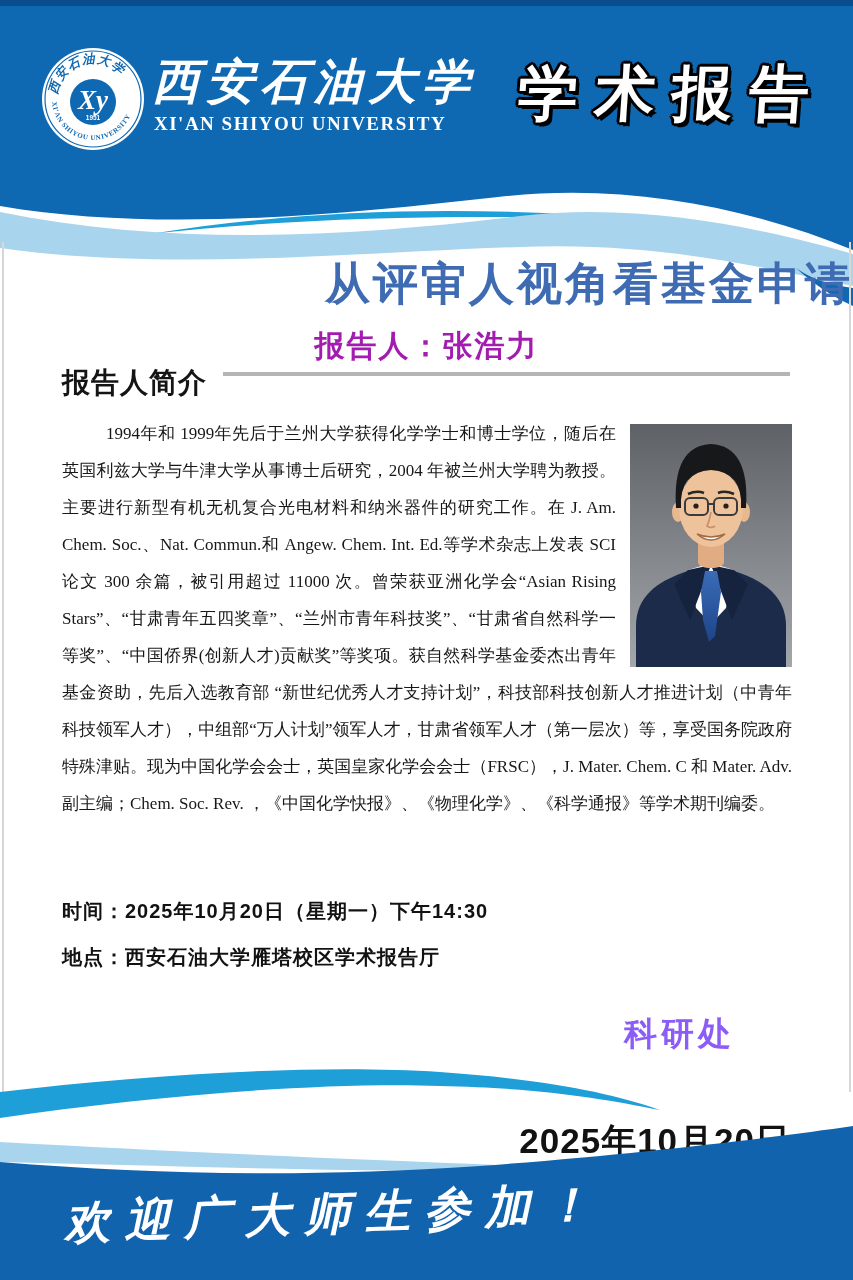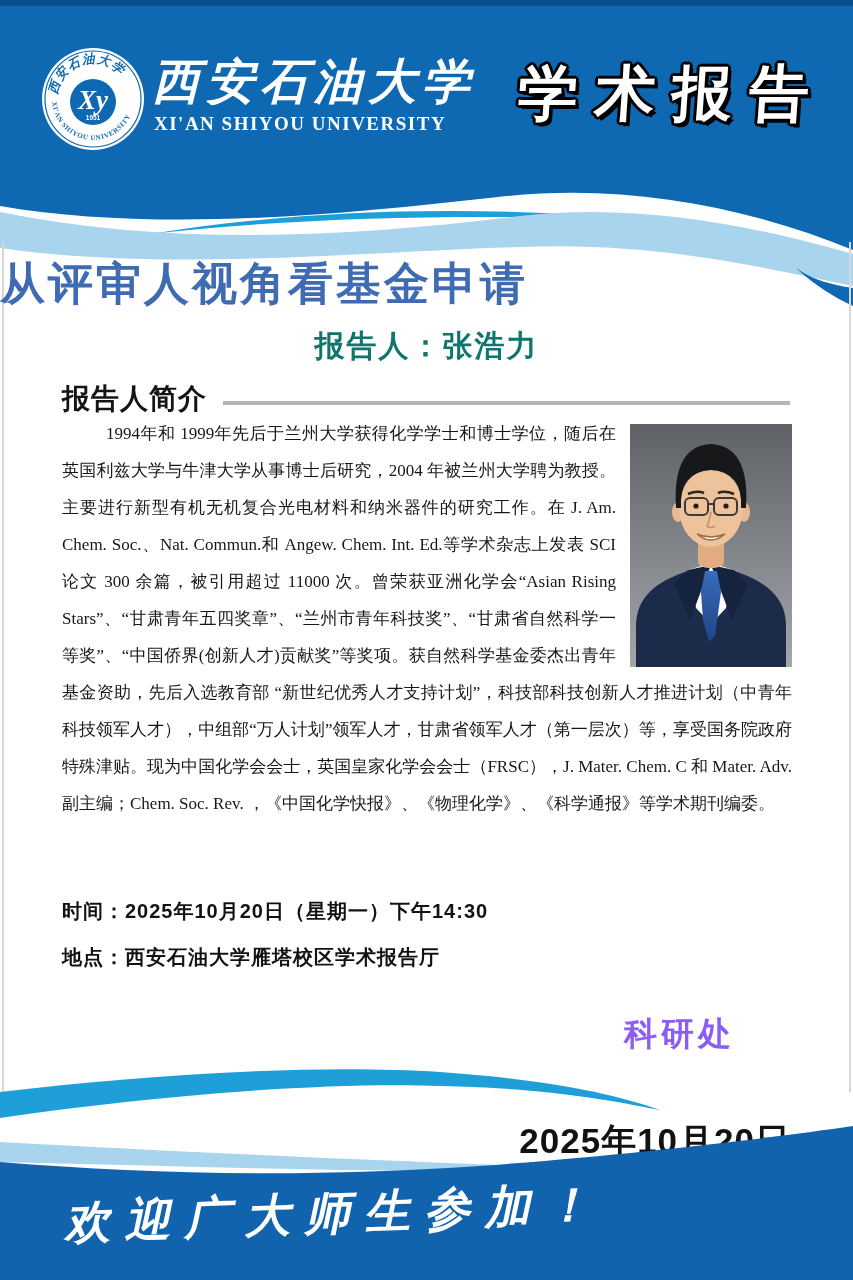--- a/index.html
+++ b/index.html
@@ -13,25 +13,25 @@
   .uni-cn{position:absolute;top:50px;left:152px;font-size:48px;font-weight:bold;font-style:italic;
           color:#ffffff;letter-spacing:6px;white-space:nowrap;}
   .uni-en{position:absolute;top:113px;left:154px;font-size:19px;font-weight:bold;
           font-family:"Liberation Serif","DejaVu Serif",serif;color:#ffffff;letter-spacing:1.5px;white-space:nowrap;}
   .banner-title{position:absolute;top:54px;left:518px;font-size:60px;font-weight:bold;color:#ffffff;
           letter-spacing:17px;white-space:nowrap;transform:skewX(-4deg);
           text-shadow:3px 0 0 #000,-3px 0 0 #000,0 3px 0 #000,0 -3px 0 #000,
                       2px 2px 0 #000,-2px 2px 0 #000,2px -2px 0 #000,-2px -2px 0 #000,4px 4px 0 #000;}
 
   
-  .main-title{position:absolute;top:254px;left:0;width:853px;text-align:left;
+  .main-title{position:absolute;top:254px;left:0;width:853px;text-align:right;
           font-size:45px;font-weight:bold;color:#3e6bb2;letter-spacing:3px;}
   .speaker-line{position:absolute;top:326px;left:0;width:853px;text-align:center;
-          font-size:30px;font-weight:bold;color:#0f766e;letter-spacing:2px;}
-  .bio-head-row{position:absolute;top:380px;left:62px;width:728px;display:flex;align-items:center;}
+          font-size:30px;font-weight:bold;color:#a21caf;letter-spacing:2px;}
+  .bio-head-row{position:absolute;top:364px;left:62px;width:728px;display:flex;}
   .bio-head{font-size:28px;font-weight:bold;color:#141414;white-space:nowrap;letter-spacing:1px;}
   .bio-rule{flex:1;height:4px;background:#b5b5b5;margin-left:16px;margin-top:8px;}
   .bio-text{position:absolute;top:398px;left:62px;width:730px;
           font-family:"Liberation Serif","DejaVu Serif",serif;
           font-size:17px;line-height:37px;text-align:justify;text-indent:44px;color:#171717;}
   .photo-frame{float:right;width:162px;height:243px;margin:9px 0 6px 14px;}
   .when-row,.where-row{position:absolute;left:62px;font-size:20px;font-weight:bold;color:#121212;letter-spacing:1px;}
   .when-row{top:898px;}
   .where-row{top:944px;}
   .organizer{position:absolute;top:1012px;right:118px;font-size:33px;font-weight:bold;color:#8b5cf6;letter-spacing:4px;}

